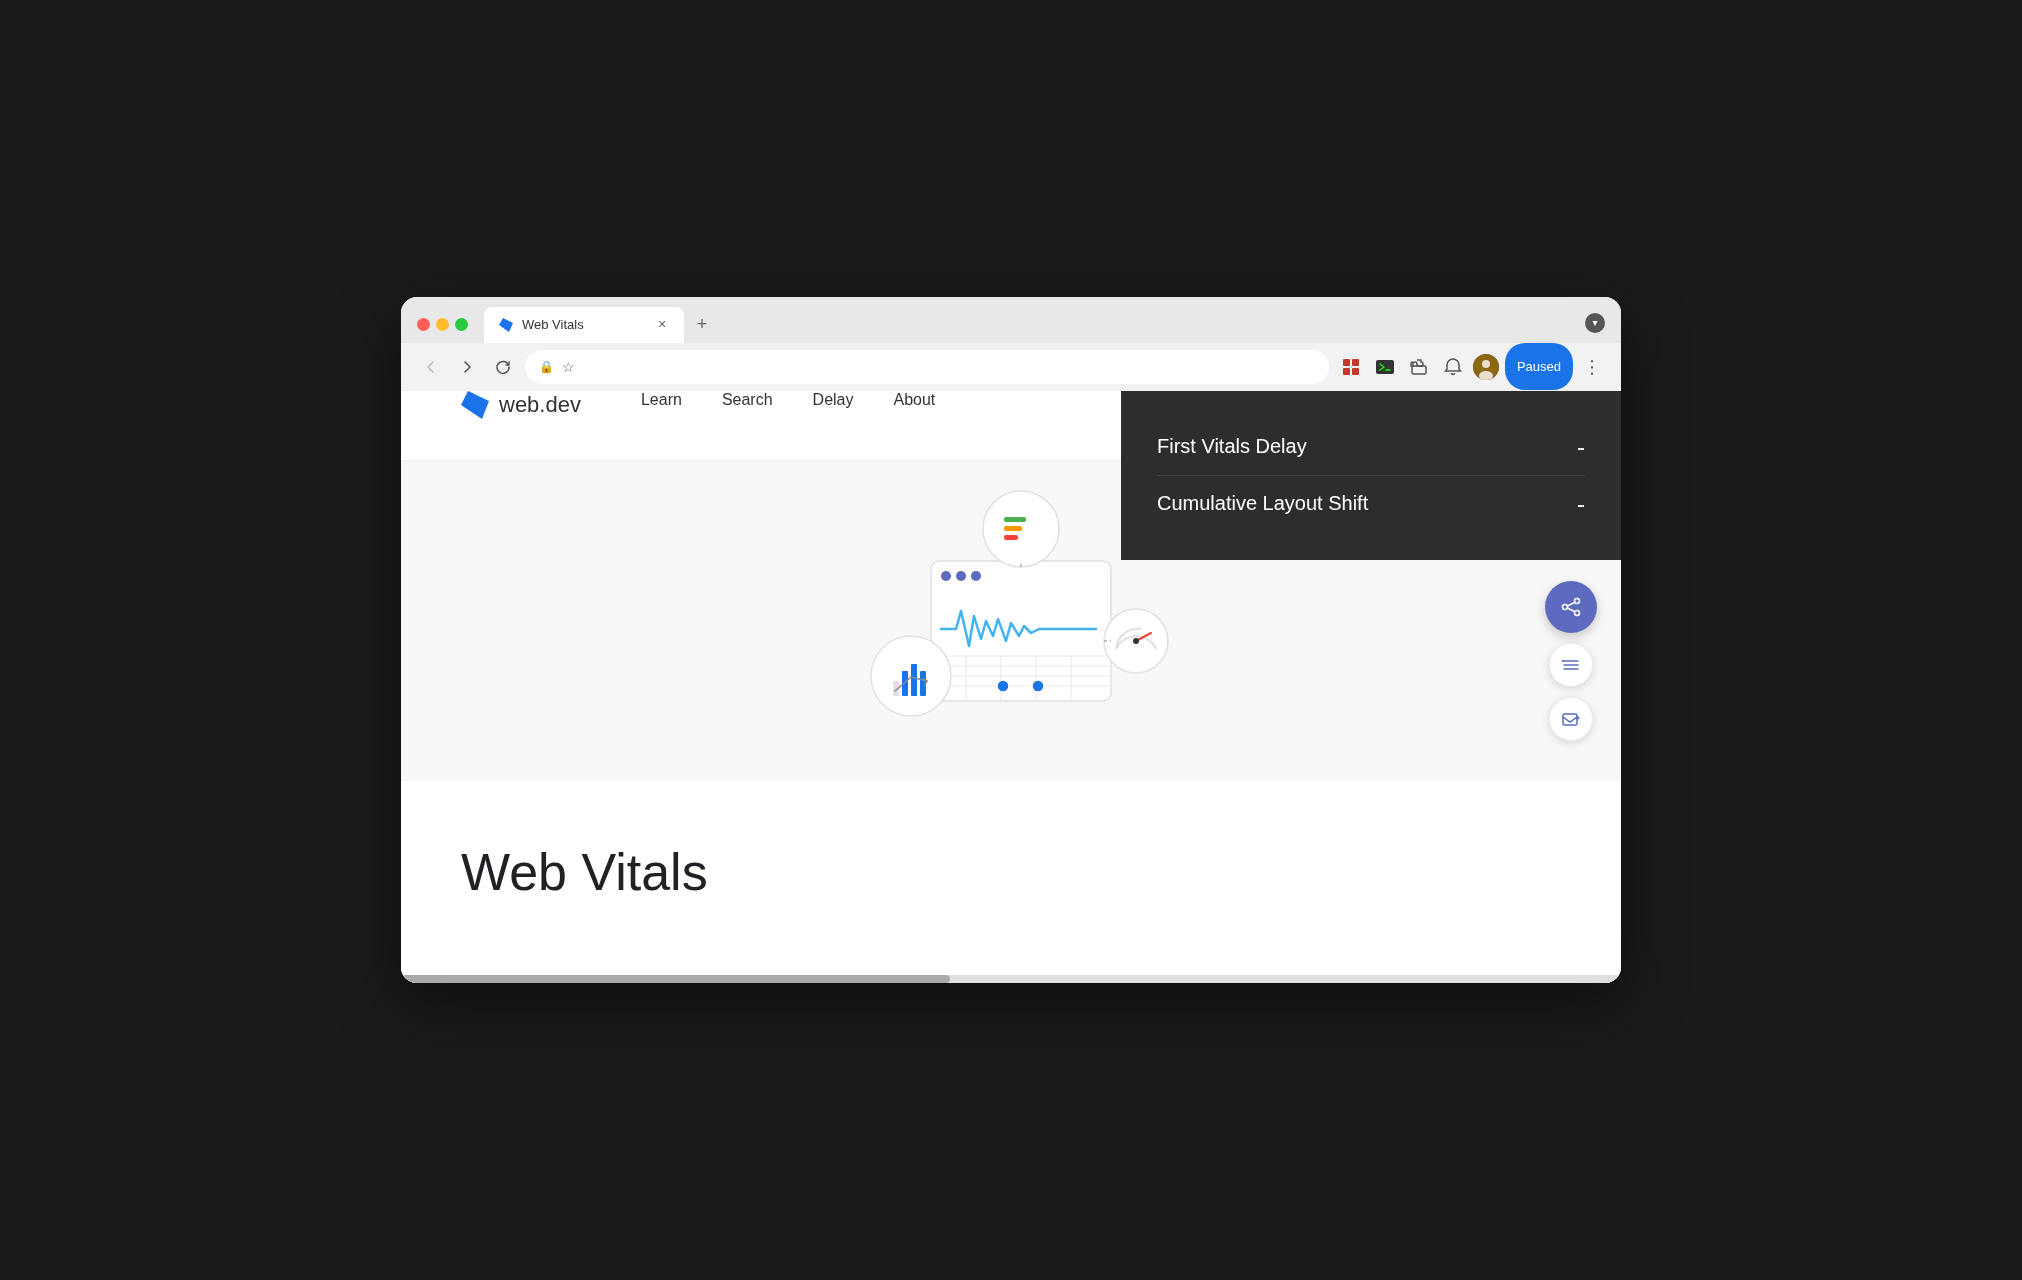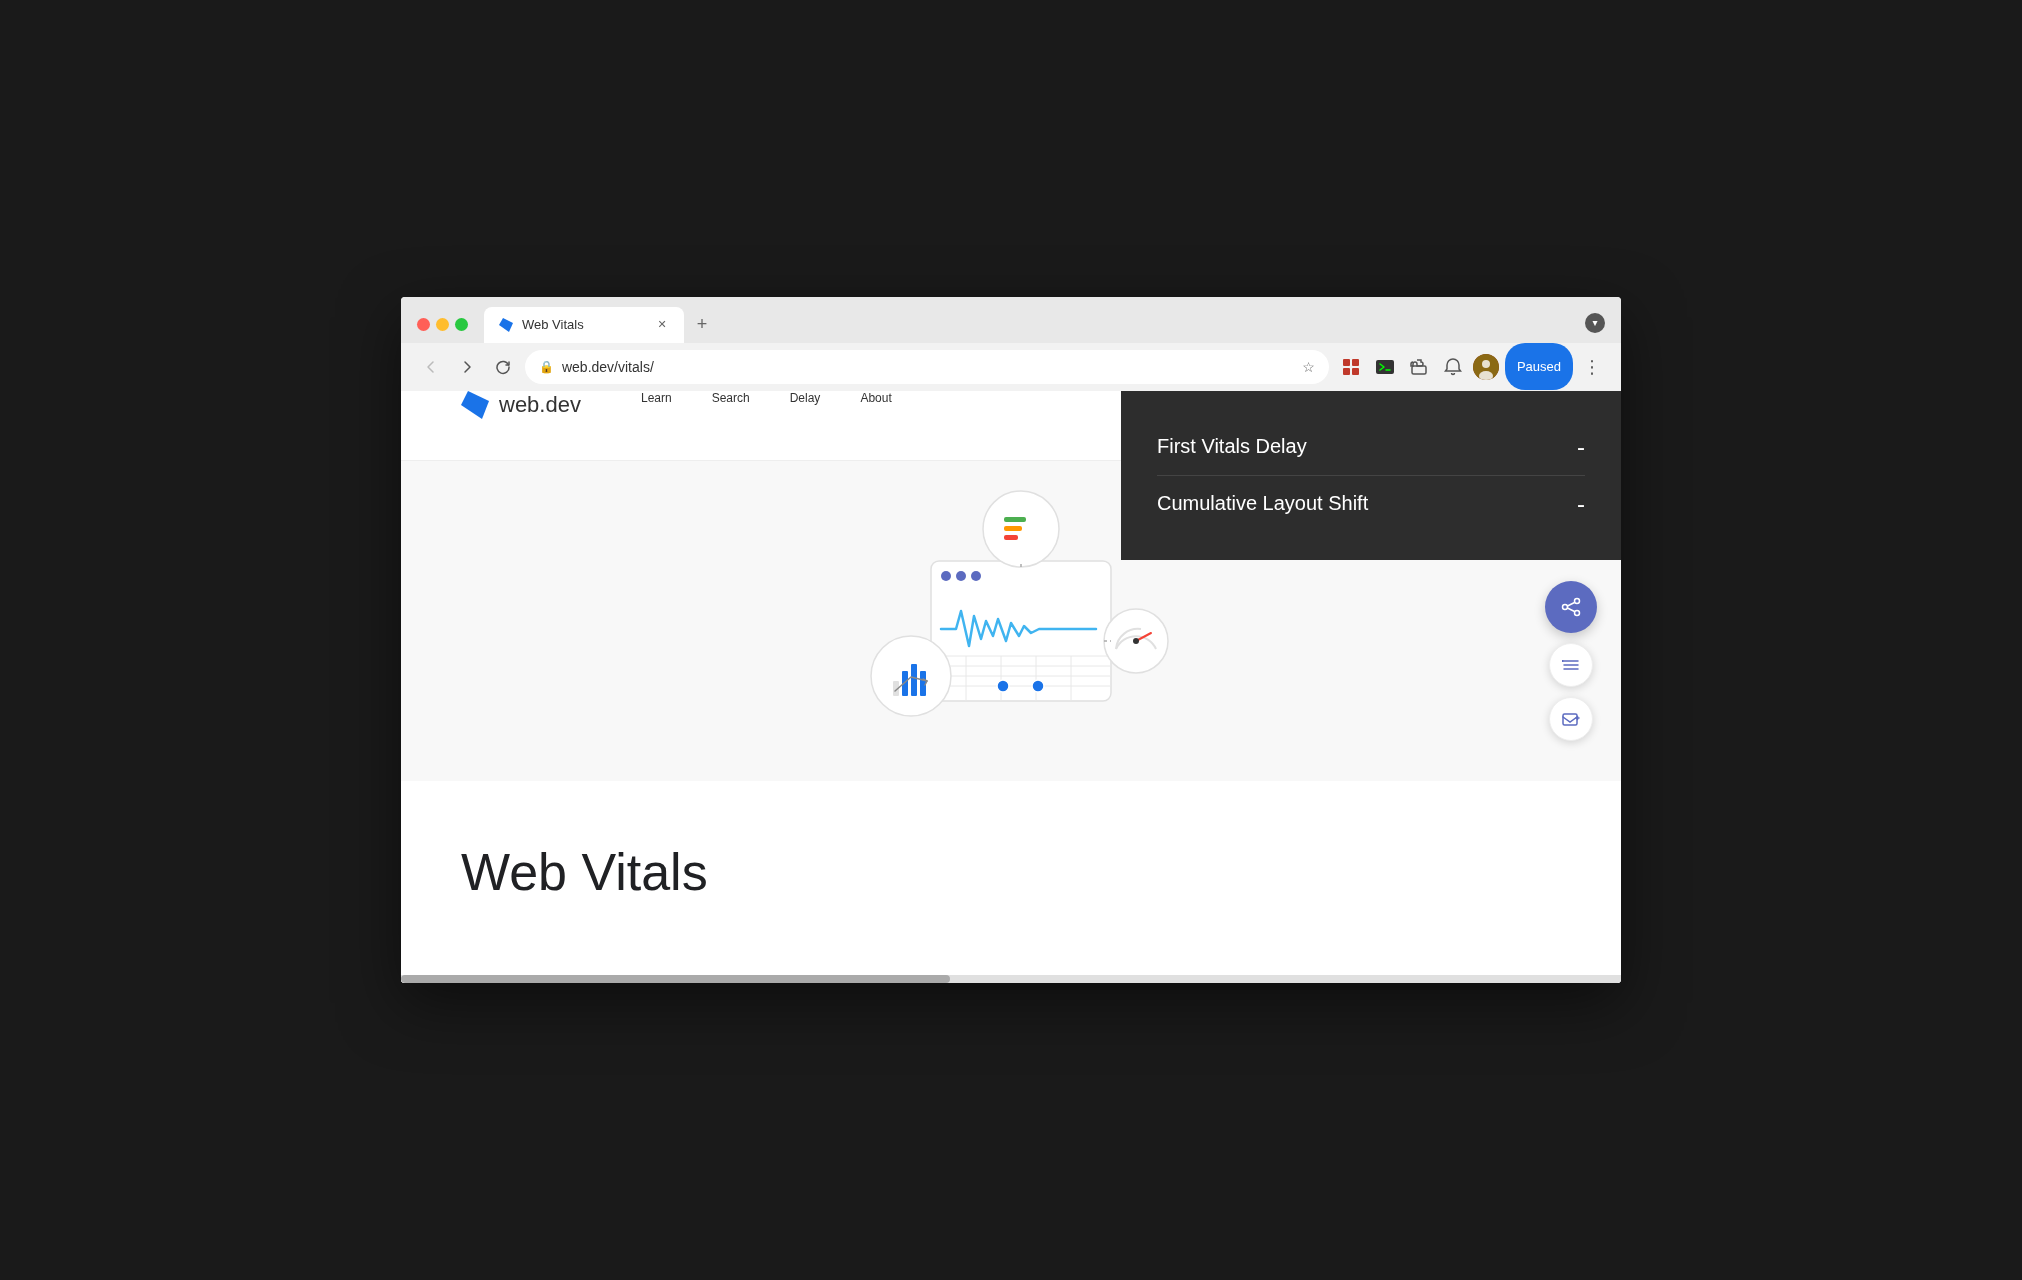--- a/index.html
+++ b/index.html
@@ -8,21 +8,21 @@
       display: flex;
       justify-content: center;
       align-items: center;
       min-height: 100vh;
       font-family: -apple-system, BlinkMacSystemFont, 'Segoe UI', sans-serif;
     }
 
     .browser-window {
       width: 1220px;
       background: #f2f2f2;
-      border-radius: 4px;
+      border-radius: 16px;
       overflow: hidden;
       box-shadow: 0 20px 60px rgba(0,0,0,0.5);
     }
 
     
     .title-bar {
       background: #e8e8e8;
       padding: 10px 16px 0;
       display: flex;
       align-items: center;
@@ -262,21 +262,21 @@
       font-weight: 400;
     }
 
     .site-nav {
       display: flex;
       gap: 40px;
       align-items: center;
     }
 
     .nav-link {
-      font-size: 12px;
+      font-size: 16px;
       color: #333;
       text-decoration: none;
       cursor: pointer;
     }
 
     .header-right {
       margin-left: auto;
       display: flex;
       align-items: center;
       gap: 20px;
@@ -474,21 +474,20 @@
     </div>
     <div class="nav-btn">
       <svg width="16" height="16" viewBox="0 0 16 16" fill="none">
         <path d="M13.5 6A6 6 0 1 0 14 8" stroke="#555" stroke-width="1.5" stroke-linecap="round" fill="none"></path>
         <path d="M14 3v3h-3" stroke="#555" stroke-width="1.5" stroke-linecap="round" stroke-linejoin="round" fill="none"></path>
       </svg>
     </div>
 
     <div class="url-bar">
       <span class="url-lock">🔒</span>
-      <span class="url-text">web.dev/vitals/</span>
       <span class="url-star">☆</span>
     </div>
 
     <div class="toolbar-icons">
 
       <div class="toolbar-icon">
         <svg width="20" height="20" viewBox="0 0 20 20">
           <rect x="2" y="2" width="7" height="7" rx="1" fill="#c0392b"></rect>
           <rect x="11" y="2" width="7" height="7" rx="1" fill="#c0392b"></rect>
           <rect x="2" y="11" width="7" height="7" rx="1" fill="#c0392b"></rect>

